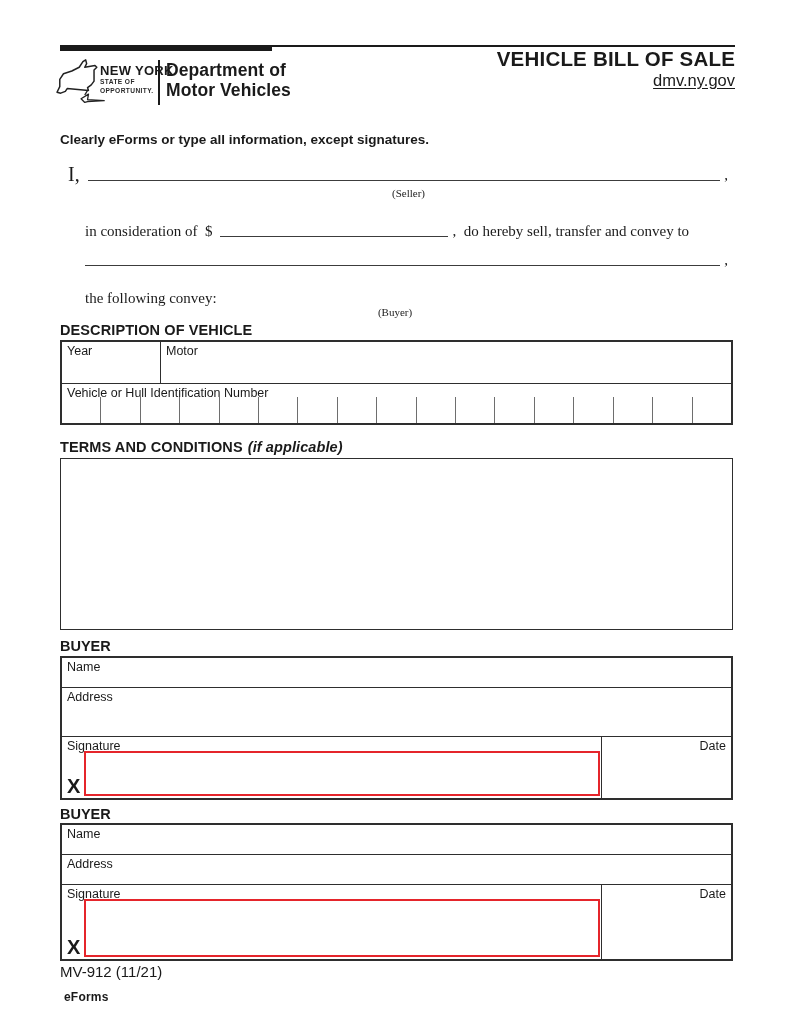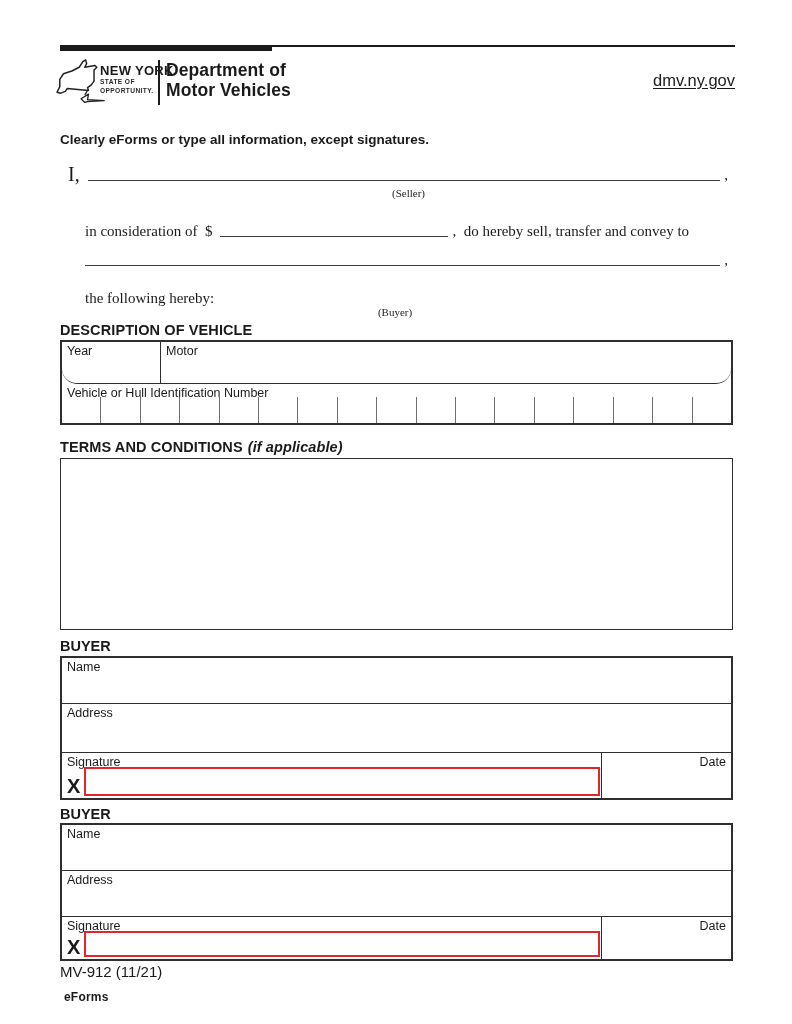--- a/index.html
+++ b/index.html
@@ -39,21 +39,21 @@
   .cap-buyer{left:85px;top:274px;width:620px;margin-top:32px;}
   .line4{left:85px;top:290px;font-size:15px;}
 
   
   .sec-h{font-size:14.5px;font-weight:bold;letter-spacing:.1px;}
   .sec-h .note{font-style:italic;margin-left:5px;}
 
   
   .veh-h{left:60px;top:322px;text-align:center;}
   .veh-table{left:60px;top:340px;width:673px;height:85px;border:2px solid var(--ink);box-sizing:border-box;display:flex;flex-direction:column;background:#fff;}
-  .veh-row1{height:41px;display:flex;border-bottom:1.5px solid var(--ink);border-radius:15px;}
+  .veh-row1{height:41px;display:flex;border-bottom:1.5px solid var(--ink);}
   .cell{box-sizing:border-box;padding:2px 5px;font-size:12.5px;}
   .cell-year{width:99px;border-right:1.5px solid var(--ink);}
   .cell-make{width:220px;border-right:1.5px solid var(--ink);}
   .cell-model{flex:1;}
   .veh-row2{flex:1;position:relative;}
   .vin-label{padding:2px 5px;font-size:12.5px;}
   .vin-cells{position:absolute;left:0;right:0;bottom:0;height:26px;display:flex;}
   .vin-cell{flex:1;border-right:1px solid #6e6e6e;}
   .vin-cell:last-child{border-right:none;}
 
@@ -62,21 +62,21 @@
   .terms-box{left:60px;top:458px;width:673px;height:172px;border:1.5px solid var(--ink);box-sizing:border-box;background:#fff;}
 
   
   .party-h{font-size:14.5px;font-weight:bold;}
   .seller-h{left:60px;top:638px;}
   .buyer-h{left:60px;top:806px;}
   .party-table{left:60px;width:673px;border:2px solid var(--ink);box-sizing:border-box;display:flex;flex-direction:column;background:#fff;}
   .seller-table{top:656px;height:144px;}
   .buyer-table{top:823px;height:138px;}
   .prow{box-sizing:border-box;padding:2px 5px;font-size:12.5px;border-bottom:1.5px solid var(--ink);position:relative;}
-  .h46{height:46px;}
+  .h46{height:30px;}
   .h49{height:49px;}
   .sig-row{flex:1;display:flex;border-bottom:none;padding:0;}
   .sig-cell{flex:1;position:relative;padding:2px 5px;box-sizing:border-box;}
   .date-cell{width:130px;border-left:1.5px solid var(--ink);padding:2px 5px;box-sizing:border-box;font-size:12.5px;text-align:right;}
   .field-label{font-size:12.5px;}
   .x-mark{position:absolute;left:5px;bottom:2px;font-size:20px;font-weight:bold;line-height:1;}
   .sig-field{position:absolute;left:22px;right:1px;top:14px;bottom:2px;border:2px solid var(--accent-red);box-sizing:border-box;background:#fff;}
 
   
   .form-no{left:60px;top:963px;font-size:15px;text-align:right;}
@@ -99,20 +99,21 @@
     <div class="logo-ny">NEW YORK</div>
     <div class="logo-tag">STATE OF</div>
     <div class="logo-tag">OPPORTUNITY.</div>
   </div>
   <div class="abs logo-divider"></div>
   <div class="abs dept-text">
     <div>Department of</div>
     <div>Motor Vehicles</div>
   </div>
 
+  <div class="abs doc-title">VEHICLE BILL OF SALE</div>
   <div class="abs doc-site">dmv.ny.gov</div>
 
   <div class="abs instruction">Clearly eForms or type all information, except signatures.</div>
 
   <div class="abs stmt-row line1 serif">
     <span class="big-i">I,</span>
     <div class="blank grow"></div>
     <span>,</span>
   </div>
   <div class="abs caption cap-seller serif">(Seller)</div>
@@ -122,21 +123,21 @@
     <div class="blank amount-blank"></div>
     <span class="pre">,  do hereby sell, transfer and convey to</span>
   </div>
 
   <div class="abs stmt-row line3 serif">
     <div class="blank grow" style="margin-left:0;"></div>
     <span>,</span>
   </div>
   <div class="abs caption cap-buyer serif">(Buyer)</div>
 
-  <div class="abs line4 serif">the following hereby:</div>
+  <div class="abs line4 serif">the following convey:</div>
 
   <div class="abs sec-h veh-h">DESCRIPTION OF VEHICLE</div>
   <div class="abs veh-table">
     <div class="veh-row1">
       <div class="cell cell-year">
         <span class="field-label">Year</span>
       </div>
       <div class="cell cell-model">
         <span class="field-label">Motor</span>
       </div>

